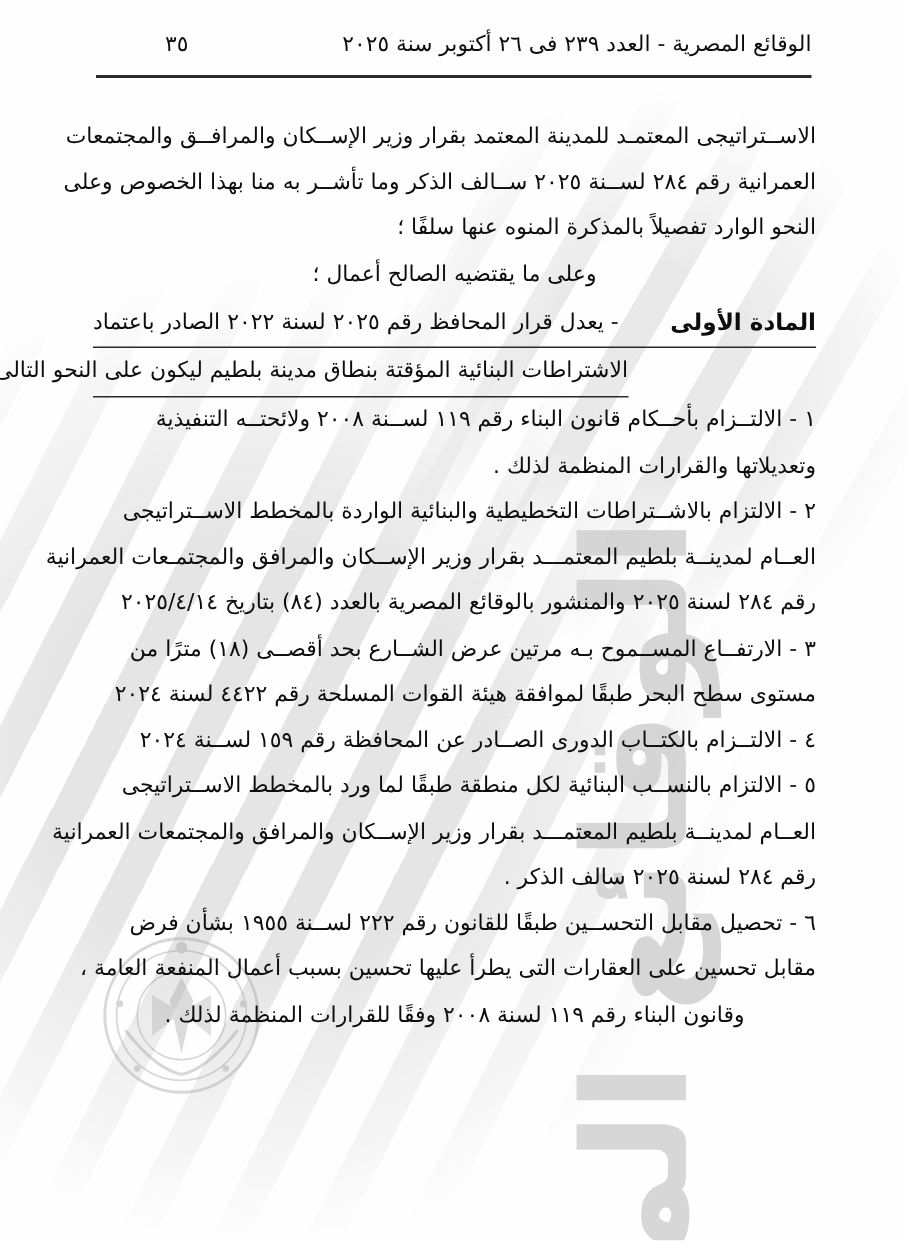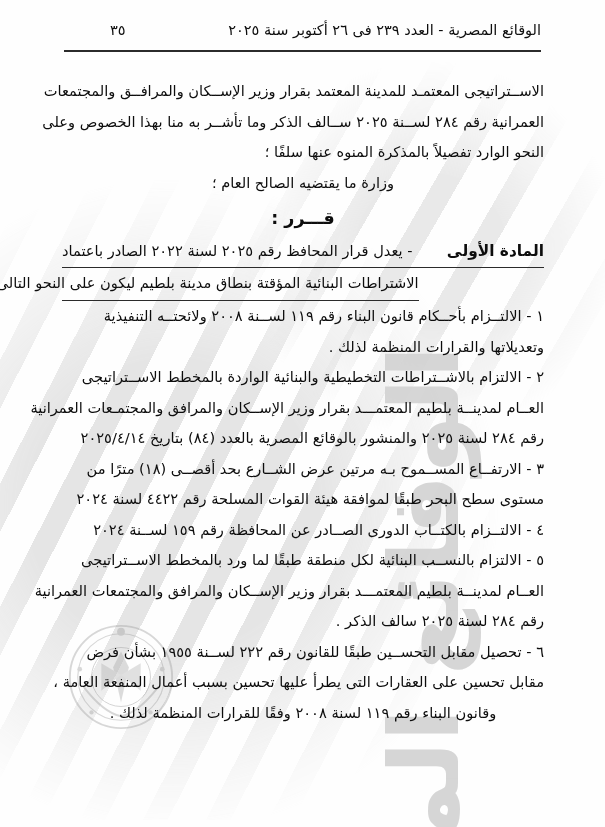--- a/index.html
+++ b/index.html
@@ -230,24 +230,23 @@
       <span class="rh-folio">٣٥</span>
     </div>
     <div class="head-rule"></div>
 
     <div class="body-block">
 
       <div>
         <p class="ln right">الاســتراتيجى المعتمـد للمدينة المعتمد بقرار وزير الإســكان والمرافــق والمجتمعات</p>
         <p class="ln right">العمرانية رقم ٢٨٤ لســنة ٢٠٢٥ ســالف الذكر وما تأشــر به منا بهذا الخصوص وعلى</p>
         <p class="ln right">النحو الوارد تفصيلاً بالمذكرة المنوه عنها سلفًا ؛</p>
-        <p class="ln center">وزارة ما يقتضيه الصالح العام ؛</p>
-      </div>
-
-      <div class="decision-heading">قـــرر :</div>
+        <p class="ln center">وعلى ما يقتضيه الصالح أعمال ؛</p>
+      </div>
+
 
       <div class="article-block">
         <div class="article-line justify">
           <span class="article-label">المادة الأولى</span>
           <span>- يعدل قرار المحافظ رقم ٢٠٢٥ لسنة ٢٠٢٢ الصادر باعتماد</span>
         </div>
         <div class="article-line second">الاشتراطات البنائية المؤقتة بنطاق مدينة بلطيم ليكون على النحو التالى :</div>
       </div>
 
       <div class="clause">

